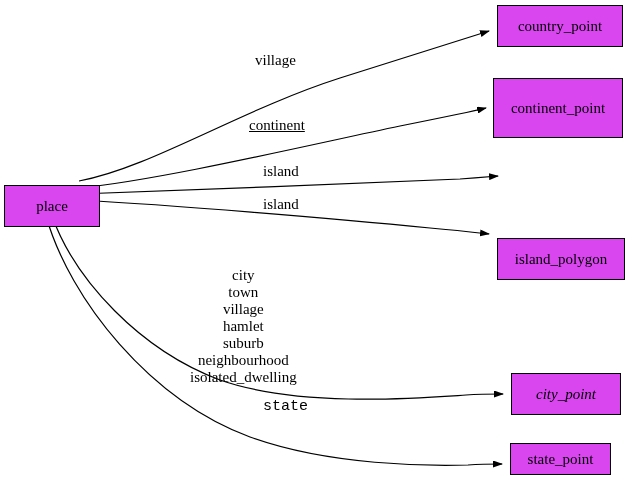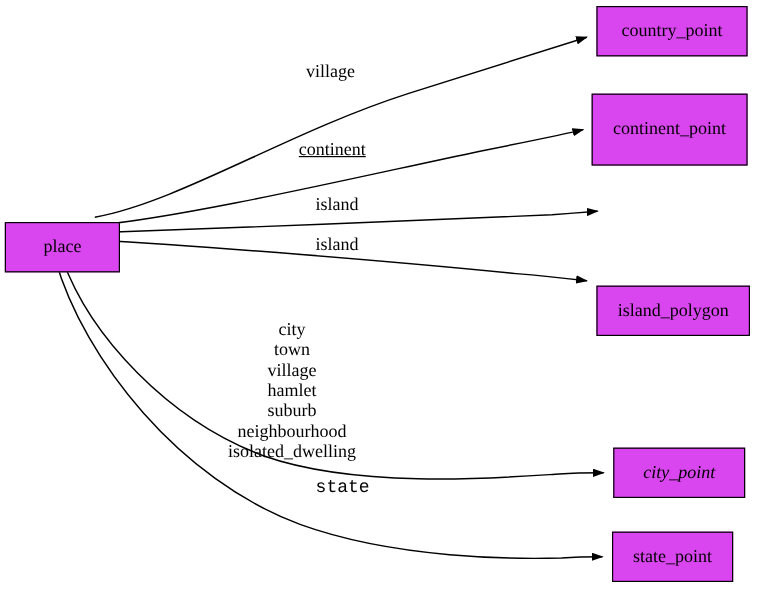--- a/index.html
+++ b/index.html
@@ -85,21 +85,21 @@
 
 
   <div class="node" style="left: 497px; top: 238px; width: 128px; height: 42px;">
     <span>island_polygon</span>
   </div>
 
   <div class="node" style="left: 511px; top: 373px; width: 110px; height: 42px; font-style: italic;">
     <span>city_point</span>
   </div>
 
-  <div class="node" style="left: 510px; top: 443px; width: 101px; height: 42px;">
+  <div class="node" style="left: 510px; top: 443px; width: 101px; height: 32px;">
     <span>state_point</span>
   </div>
 
   <div class="edge-label" style="left: 255px; top: 52px;">village</div>
 
   <div class="edge-label" style="left: 249px; top: 117px; text-decoration: underline;">continent</div>
 
   <div class="edge-label" style="left: 263px; top: 163px;">island</div>
 
   <div class="edge-label" style="left: 263px; top: 196px;">island</div>

